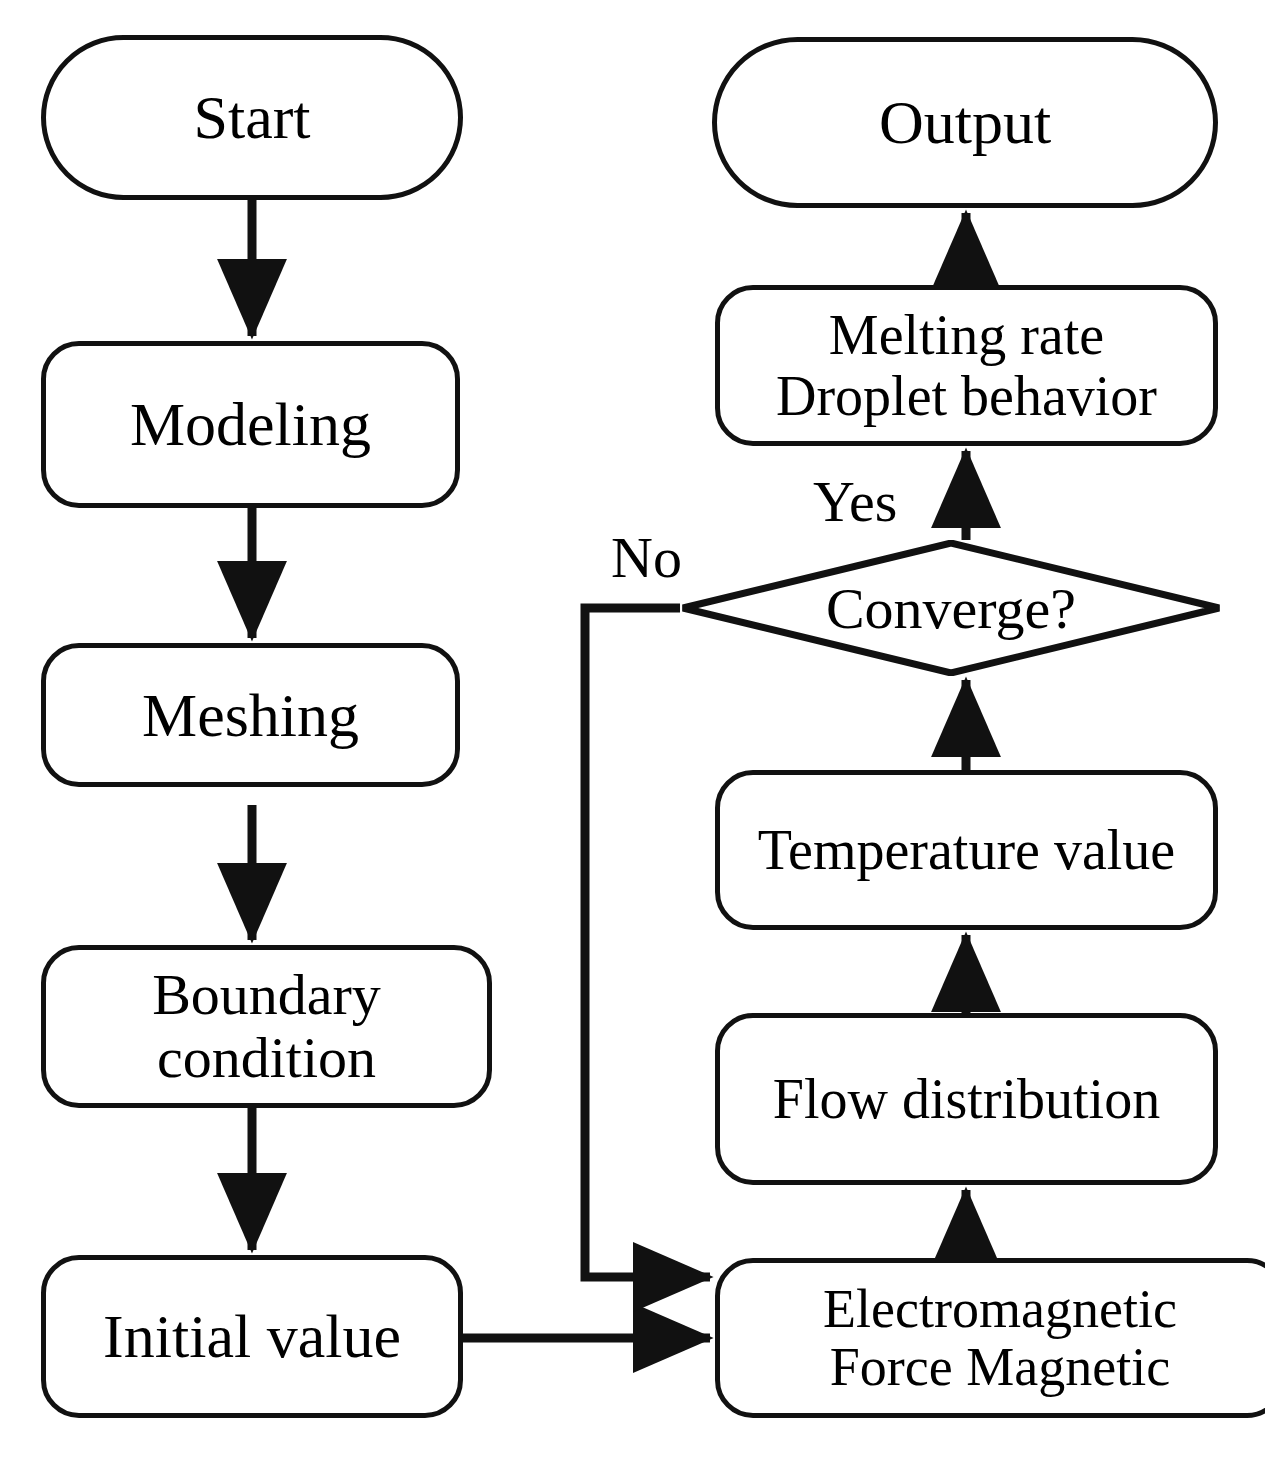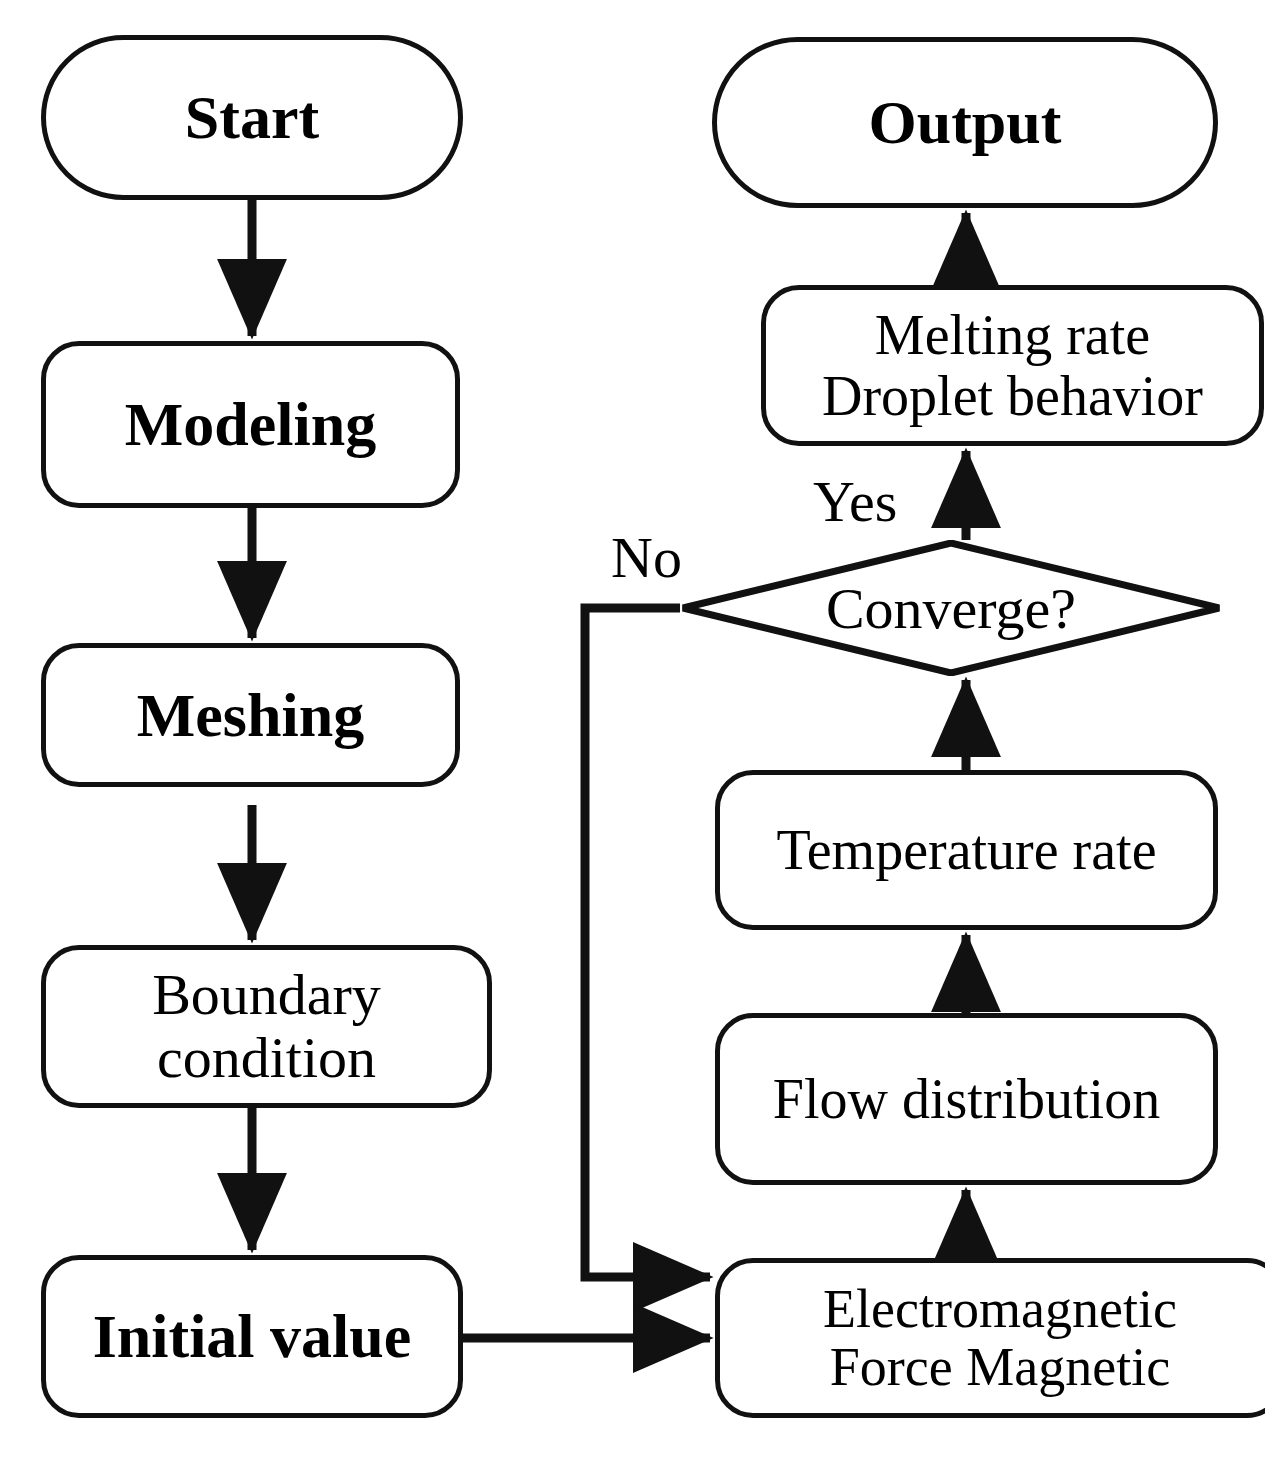--- a/index.html
+++ b/index.html
@@ -69,21 +69,21 @@
     align-items: center;
     justify-content: center;
     text-align: center;
   }
   .edge-label {
     position: absolute;
     z-index: 3;
     background: transparent;
     white-space: nowrap;
   }
-  .fs-62 { font-size: 62px; font-weight: bold; }
+  .fs-62 { font-size: 62px; }
   .fs-58 { font-size: 58px; }
   .fs-56 { font-size: 56px; }
   .fs-54 { font-size: 54px; }
 </style>
 </head>
 <body>
 
 <div id="canvas">
 
   <svg id="edges" viewBox="0 0 1265 1463" width="1265" height="1463" xmlns="http://www.w3.org/2000/svg">
@@ -134,34 +134,34 @@
   </div>
 
   <div class="node process fs-62" style="left:41px; top:1255px; width:422px; height:163px;">
     <span class="label">Initial value</span>
   </div>
 
   <div class="node terminal fs-62" style="left:712px; top:37px; width:506px; height:171px;">
     <span class="label">Output</span>
   </div>
 
-  <div class="node process fs-56" style="left:715px; top:285px; width:503px; height:161px;margin-left:46px;">
+  <div class="node process fs-56" style="left:715px; top:285px; width:503px; height:161px;">
     <span class="label">Melting rate
 Droplet behavior</span>
   </div>
 
   <div class="decision-wrap fs-58" style="left:680px; top:540px; width:542px; height:136px;font-family:Liberation Serif, serif;">
     <svg width="542" height="136" viewBox="0 0 542 136" xmlns="http://www.w3.org/2000/svg">
       <polygon points="3,68 271,3 539,68 271,133" fill="#ffffff" stroke="#111111" stroke-width="7" stroke-linejoin="miter"></polygon>
     </svg>
     <span class="label">Converge?</span>
   </div>
 
   <div class="node process fs-56" style="left:715px; top:770px; width:503px; height:160px;">
-    <span class="label">Temperature rate</span>
+    <span class="label">Temperature value</span>
   </div>
 
   <div class="node process fs-56" style="left:715px; top:1013px; width:503px; height:172px;">
     <span class="label">Flow distribution</span>
   </div>
 
   <div class="node process fs-54" style="left:715px; top:1258px; width:570px; height:160px;">
     <span class="label">Electromagnetic
 Force Magnetic</span>
   </div>

